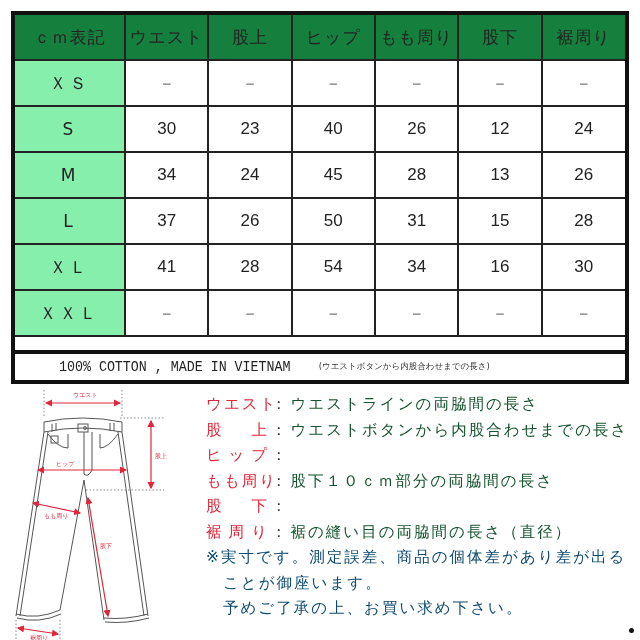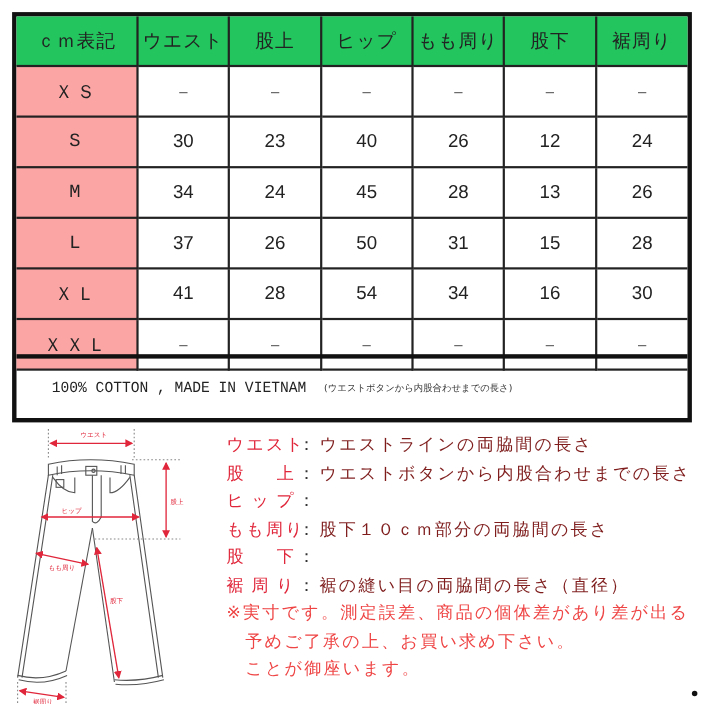--- a/index.html
+++ b/index.html
@@ -10,40 +10,40 @@
     border:4px solid #111; box-sizing:border-box; background:#fff;
   }
   table.grid { border-collapse:collapse; width:100%; table-layout:fixed; }
   table.grid td, table.grid th {
     border:2px solid #222; text-align:center; vertical-align:middle;
     height:44px; padding:0; font-weight:normal; font-size:16px; color:#222;
   }
   table.grid tr:first-child th, table.grid tr:first-child td { border-top:none; }
   table.grid tr td:first-child, table.grid tr th:first-child { border-left:none; }
   table.grid tr td:last-child, table.grid tr th:last-child { border-right:none; }
-  table.grid th { background:#22c55e; font-size:17px; letter-spacing:1px; }
-  table.grid td.size { background:#fca5a5; font-size:17px; letter-spacing:3px;font-family:Liberation Mono, monospace; }
+  table.grid th { background:#15803d; font-size:17px; letter-spacing:1px; }
+  table.grid td.size { background:#86efac; font-size:17px; letter-spacing:3px; }
   table.grid td.num { font-family:"Liberation Sans Narrow","Liberation Sans", sans-serif; font-size:17px; }
   table.grid td.dash { color:#666; }
   .footer-row {
-    position:absolute; left:0; right:0; bottom:0; height:58px;
+    position:absolute; left:0; right:0; bottom:0; height:30px;
     border-top:4px solid #111; box-sizing:border-box;
-    display:flex; align-items:center; padding-left:32px;
+    display:flex; align-items:center; padding-left:44px;gap:12px;
   }
   .footer-main { font-family:"Liberation Mono","DejaVu Sans Mono", monospace; font-size:14px; letter-spacing:0px; color:#222; transform:scaleX(0.95); transform-origin:left; }
   .footer-note { font-size:8.5px; color:#333; margin-left:4px; }
 
   .diagram { position:absolute; left:0; top:388px; width:200px; height:252px; }
 
   .legend { position:absolute; left:206px; top:392px; width:430px; }
   .legend-row { height:25.5px; display:flex; align-items:center; font-size:15.5px; letter-spacing:2px; white-space:nowrap; }
   .legend-term { color:#e0263a; width:63px; display:inline-flex; justify-content:space-between; }
   .legend-colon { color:#333; margin:0 2px 0 2px; }
-  .legend-desc { color:#7f1d1d; }
-  .note { color:#ef4444; font-size:15.5px; letter-spacing:2px; height:25.5px; display:flex; align-items:center; white-space:nowrap; }
+  .legend-desc { color:#14532d; }
+  .note { color:#0c4a6e; font-size:15.5px; letter-spacing:2px; height:25.5px; display:flex; align-items:center; white-space:nowrap; }
   .note.indent { padding-left:17px; }
   .dot { position:absolute; left:629px; top:628px; width:5px; height:5px; border-radius:50%; background:#111; }
 </style>
 </head>
 <body>
 
 <div class="size-table">
   <table class="grid">
     <tbody>
         <tr style="height:45px">
@@ -231,17 +231,17 @@
   <div class="legend-row">
     <span class="legend-term">
       <span>裾</span>
         <span>周</span>
         <span>り</span>
     </span>
     <span class="legend-colon">：</span>
     <span class="legend-desc">裾の縫い目の両脇間の長さ（直径）</span>
   </div>
   <div class="note">※実寸です。測定誤差、商品の個体差があり差が出る</div>
+  <div class="note indent">ことが御座います。</div>
   <div class="note indent">予めご了承の上、お買い求め下さい。</div>
-  <div class="note indent">ことが御座います。</div>
 </div>
 
 <div class="dot"></div>
 
 </body></html>

